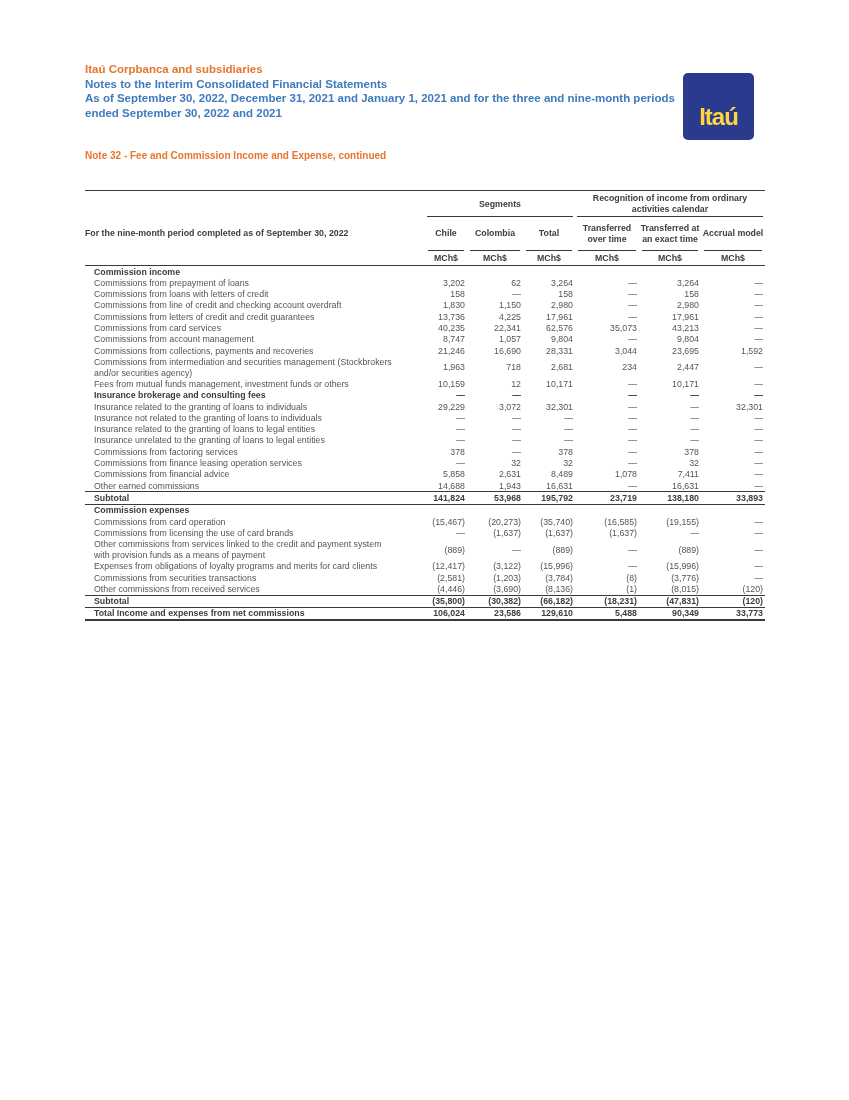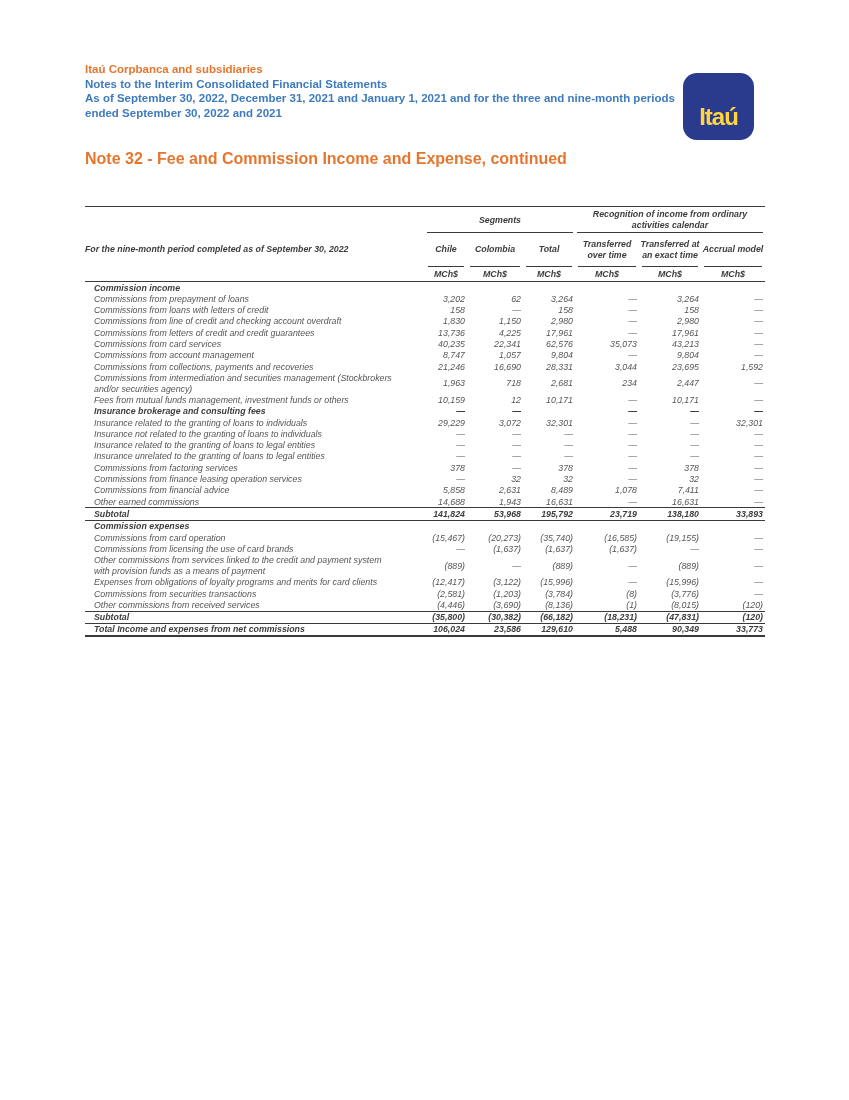--- a/index.html
+++ b/index.html
@@ -16,29 +16,29 @@
   .page{
     position:relative;width:849px;height:789px;background:#ffffff;overflow:hidden;
     font-family:"Liberation Sans",sans-serif;
   }
   
   .doc-header{position:absolute;left:85px;top:62px;width:592px;font-size:11.5px;font-weight:bold;line-height:14.6px;}
   .doc-header .company{color:var(--accent);}
   .doc-header .blue{color:var(--blue);}
   .logo{
     position:absolute;left:683px;top:73px;width:71px;height:67px;
-    background:var(--navy);border-radius:14px;
+    background:var(--navy);border-radius:5px;
   }
   .logo-text{
     position:absolute;left:0;right:0;bottom:9px;text-align:center;
     color:var(--yellow);font-size:24px;font-weight:bold;letter-spacing:-1px;
   }
-  .note-title{position:absolute;left:85px;top:150px;font-size:16px;font-weight:bold;color:var(--accent);}
+  .note-title{position:absolute;left:85px;top:150px;font-size:10px;font-weight:bold;color:var(--accent);}
   
-  .table-wrap{position:absolute;left:85px;top:206px;width:680px;font-style:italic;}
+  .table-wrap{position:absolute;left:85px;top:190px;width:680px;}
   table{width:680px;border-collapse:collapse;table-layout:fixed;}
   th,td{font-size:8.8px;color:var(--txt);vertical-align:middle;}
   thead th{font-weight:bold;color:var(--txtbold);}
   tr.group-row th{border-top:1px solid var(--line);height:26px;text-align:center;line-height:10.5px;position:relative;}
   tr.group-row th.grp::after{content:"";position:absolute;left:2px;right:2px;bottom:0;border-bottom:1px solid var(--line);}
   tr.group-row th.label-col{text-align:left;}
   tr.cols-row th{height:34px;text-align:center;line-height:10.5px;position:relative;}
   tr.cols-row th.col-head::after{content:"";position:absolute;left:3px;right:3px;bottom:0;border-bottom:1px solid var(--line);}
   tr.cols-row th.label-col{text-align:left;padding-right:10px;}
   tr.unit-row th{height:15px;text-align:center;border-bottom:1px solid var(--line);}

